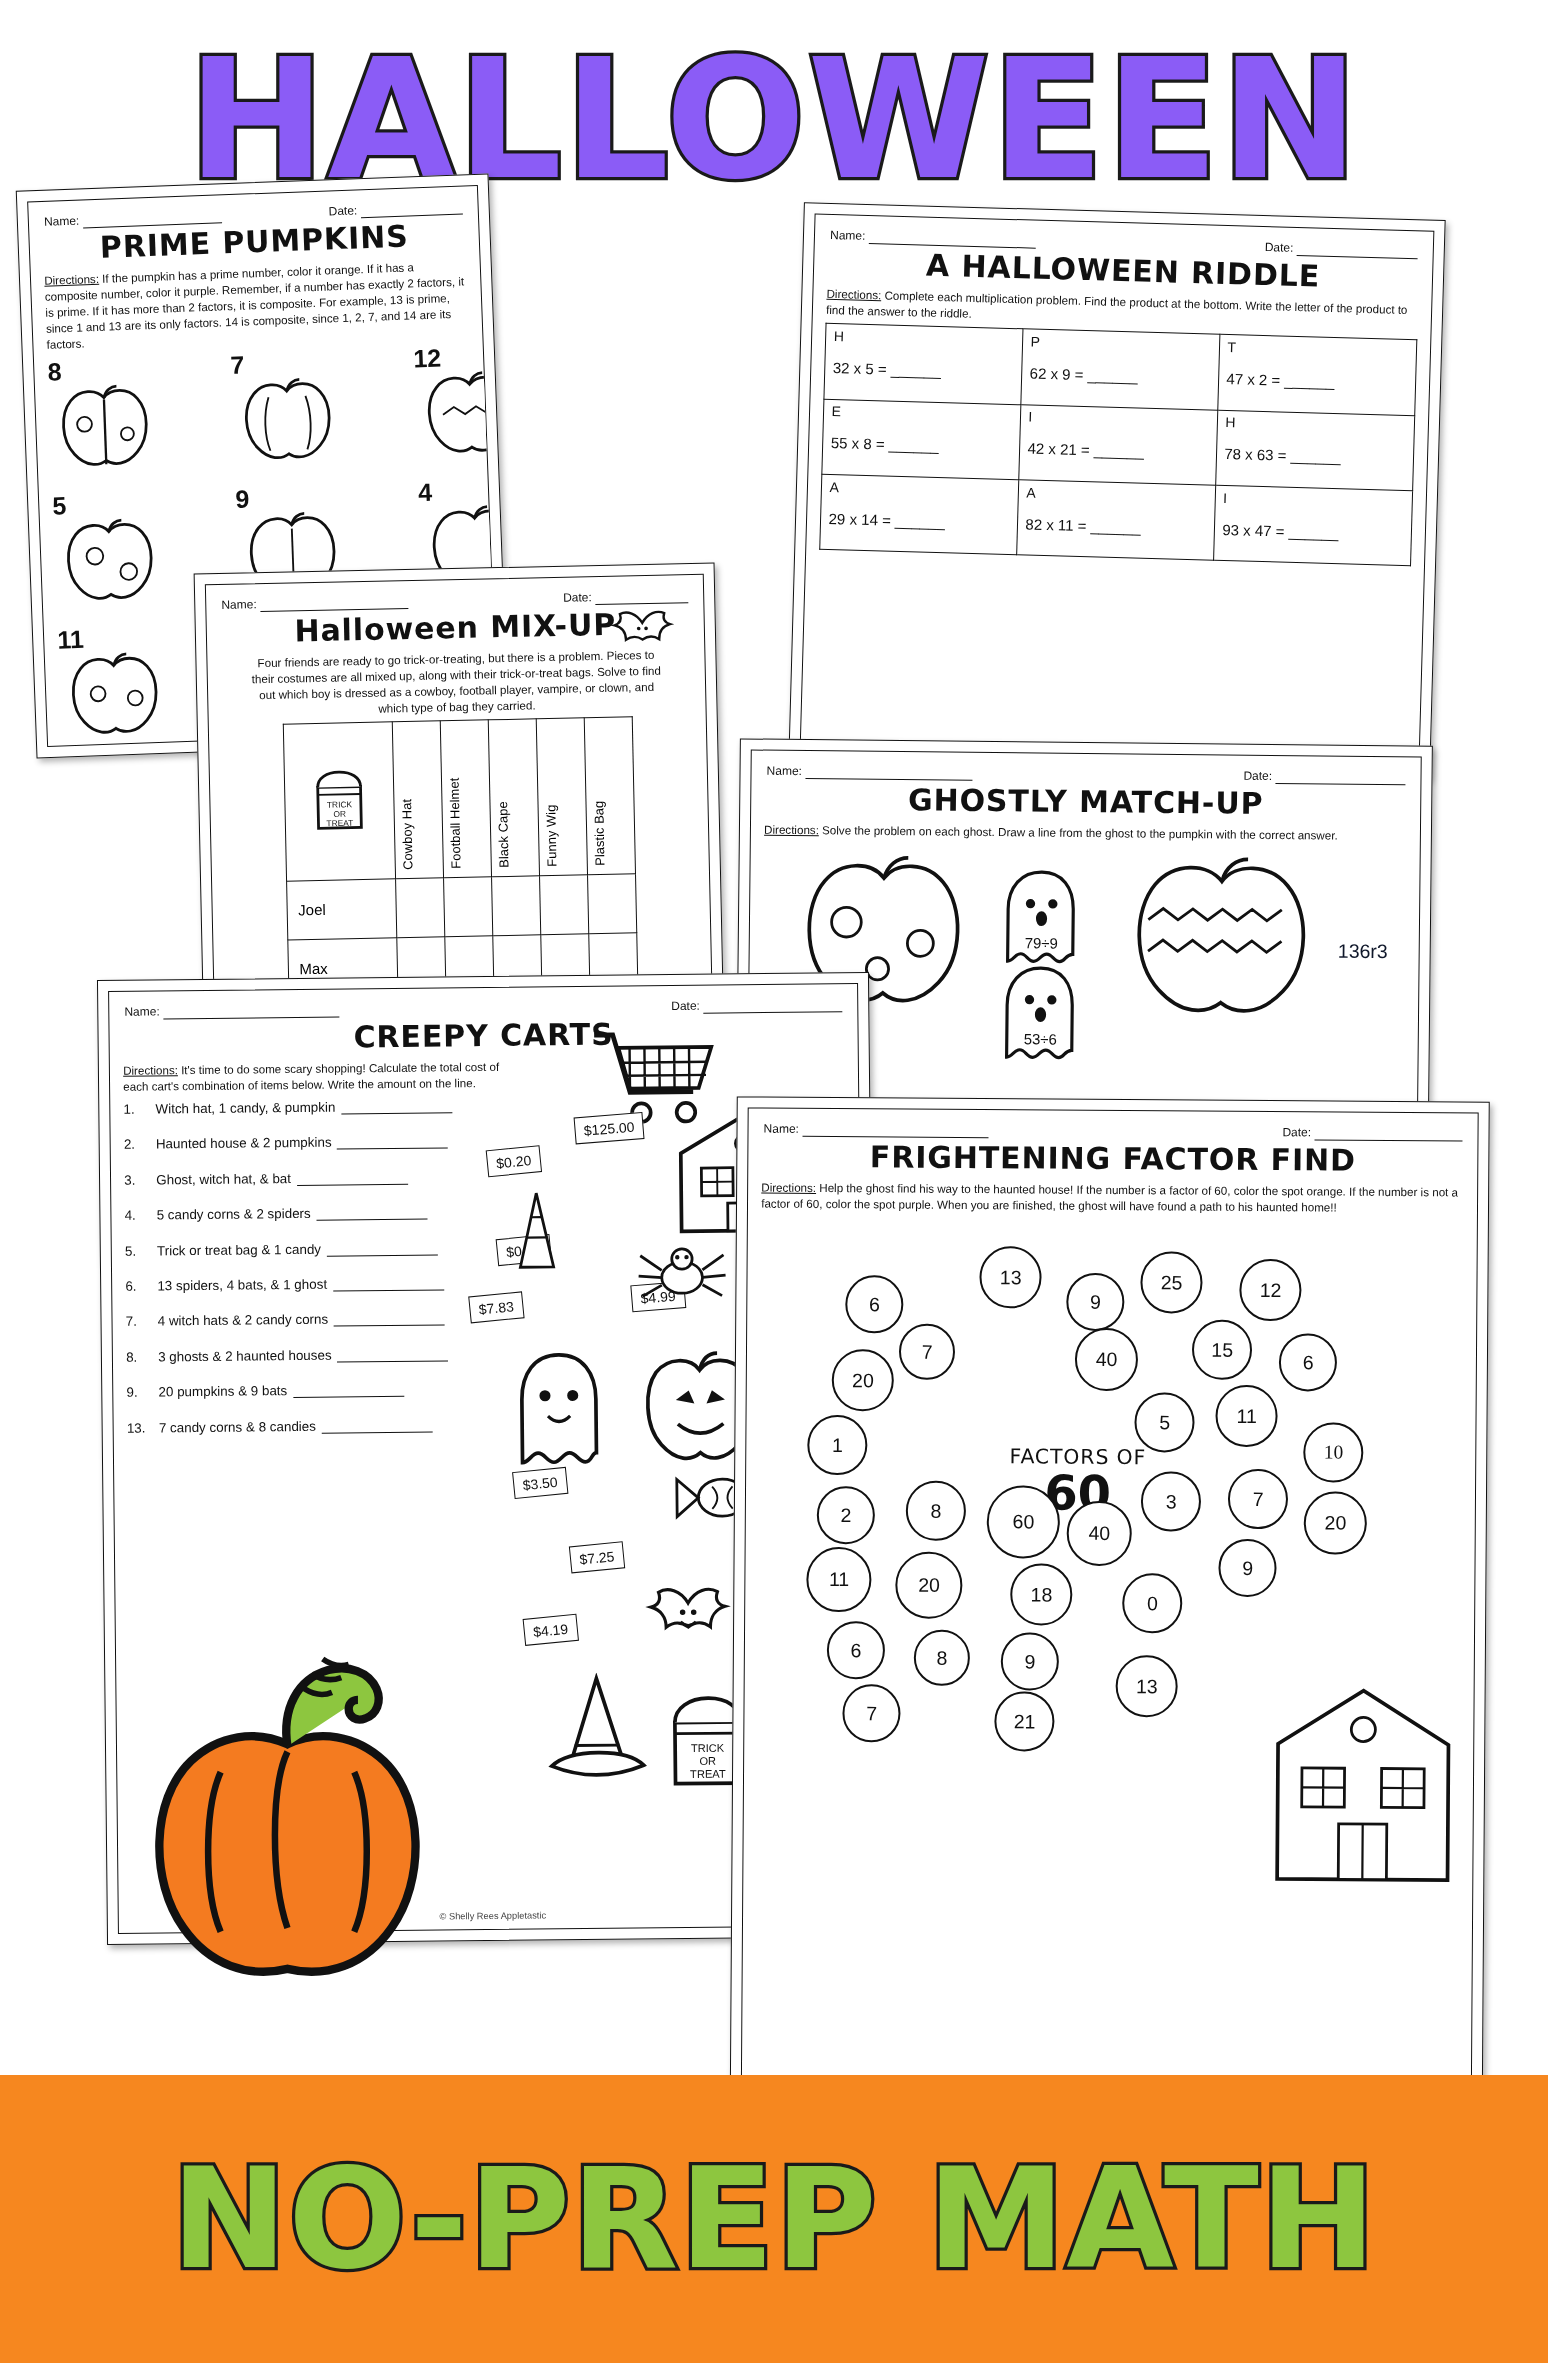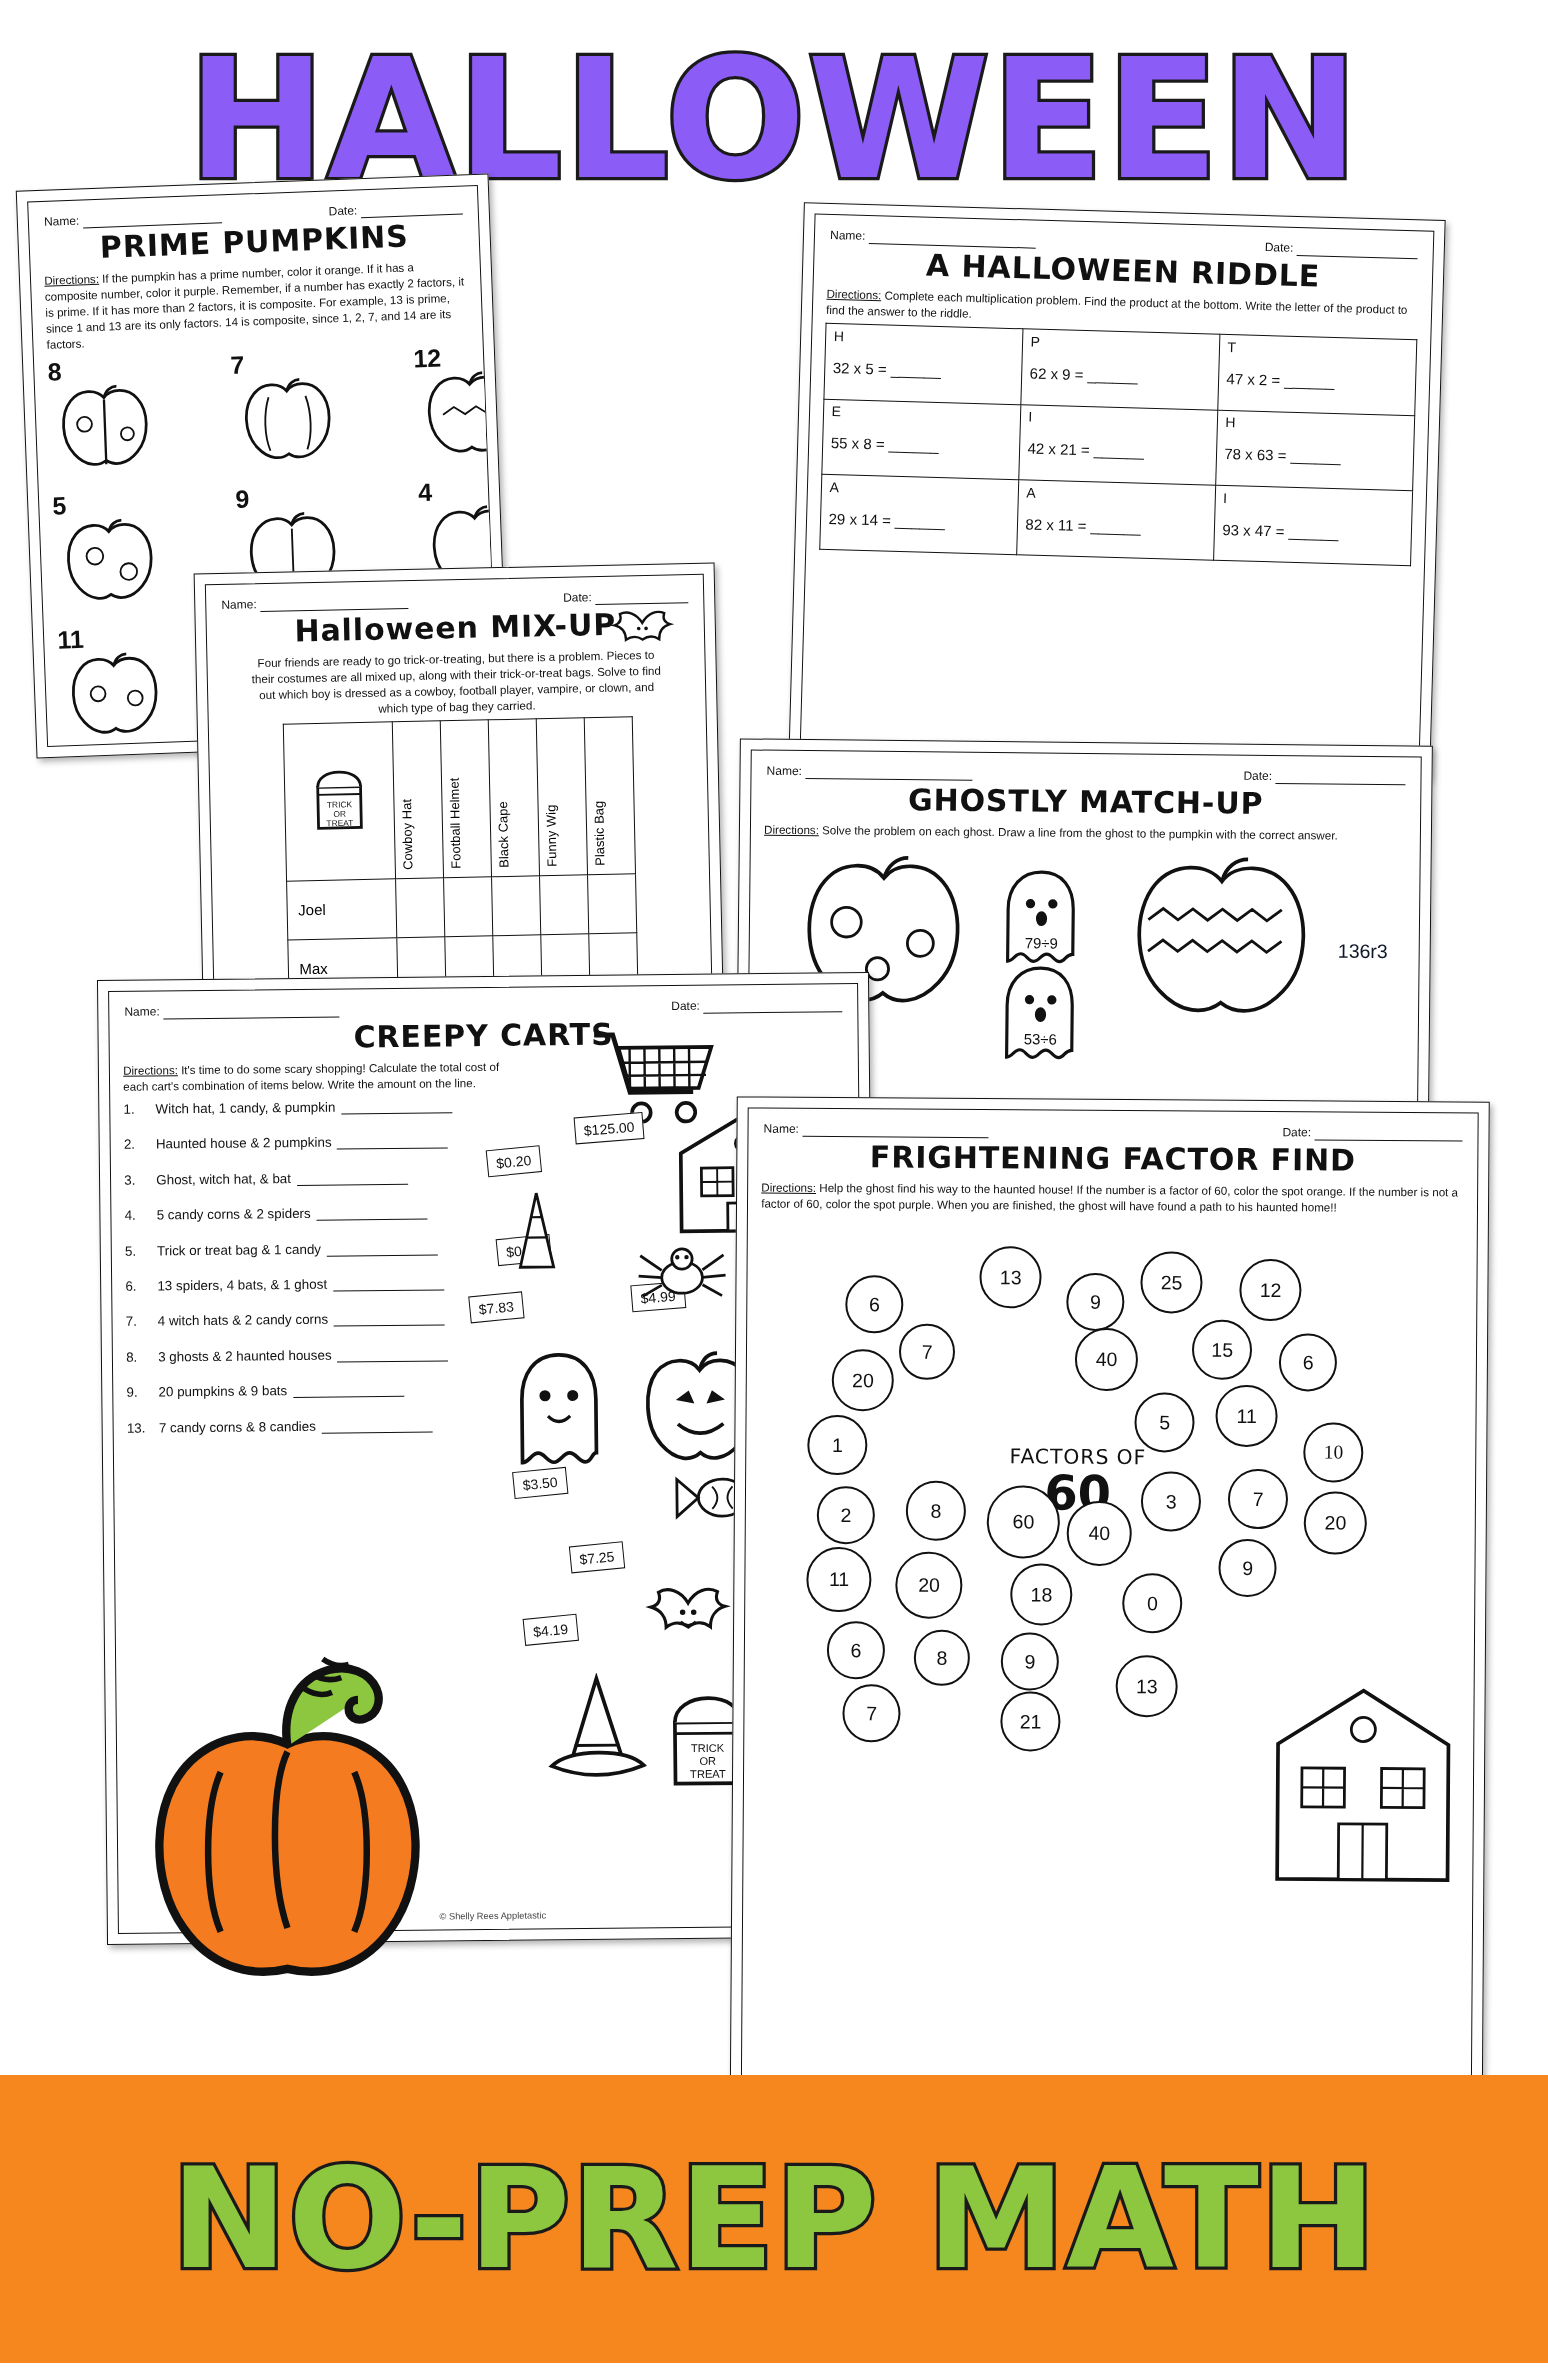--- a/index.html
+++ b/index.html
@@ -610,21 +610,21 @@
       <div class="ff-c" style="left:48px;top:330px;width:61px;height:61px;">11</div>
       <div class="ff-c" style="left:137px;top:334px;width:63px;height:63px;">20</div>
       <div class="ff-c" style="left:252px;top:345px;width:58px;height:58px;">18</div>
       <div class="ff-c" style="left:364px;top:354px;width:56px;height:56px;">0</div>
       <div class="ff-c" style="left:69px;top:404px;width:54px;height:54px;">6</div>
       <div class="ff-c" style="left:464px;top:89px;width:0px;height:0px;opacity:0;">15</div>
       <div class="ff-c" style="left:156px;top:412px;width:52px;height:52px;">8</div>
       <div class="ff-c" style="left:243px;top:414px;width:54px;height:54px;">9</div>
       <div class="ff-c" style="left:358px;top:436px;width:58px;height:58px;">13</div>
       <div class="ff-c" style="left:85px;top:467px;width:54px;height:54px;">7</div>
-      <div class="ff-c" style="left:243px;top:473px;width:56px;height:56px;">21</div>
+      <div class="ff-c" style="left:237px;top:473px;width:56px;height:56px;">21</div>
 
       <svg style="position:absolute;right:-5.6px;bottom:-18.6px;" width="204" height="213" viewBox="0 0 220 230">
         <path d="M18 74L110 16l92 58v146H18z" fill="#fff" stroke="#111" stroke-width="4"></path>
         <rect x="44" y="100" width="46" height="42" fill="#fff" stroke="#111" stroke-width="3"></rect>
         <rect x="130" y="100" width="46" height="42" fill="#fff" stroke="#111" stroke-width="3"></rect>
         <rect x="84" y="160" width="52" height="60" fill="#fff" stroke="#111" stroke-width="3"></rect>
         <circle cx="110" cy="58" r="13" fill="none" stroke="#111" stroke-width="3"></circle>
         <path d="M44 121h46M130 121h46M67 100v42M153 100v42M110 160v60" stroke="#111" stroke-width="2.4"></path>
       </svg>
     </div>

